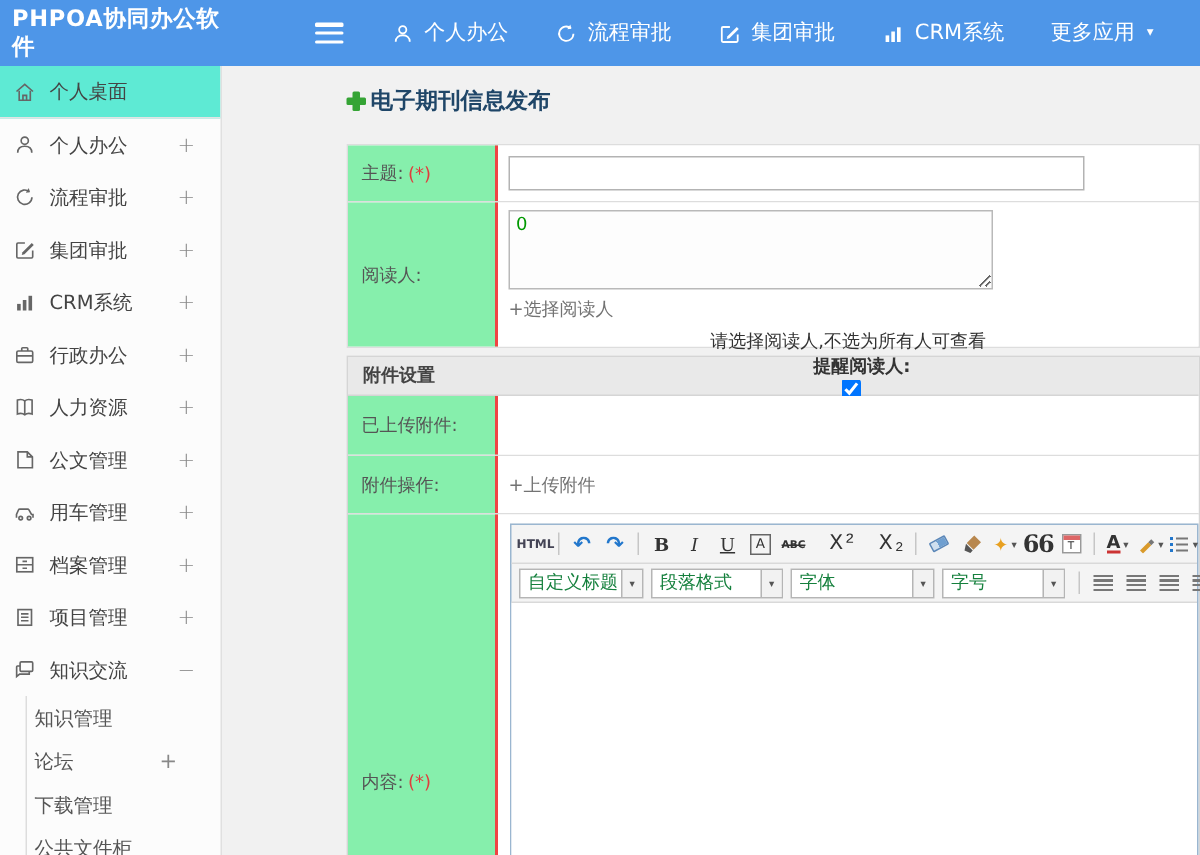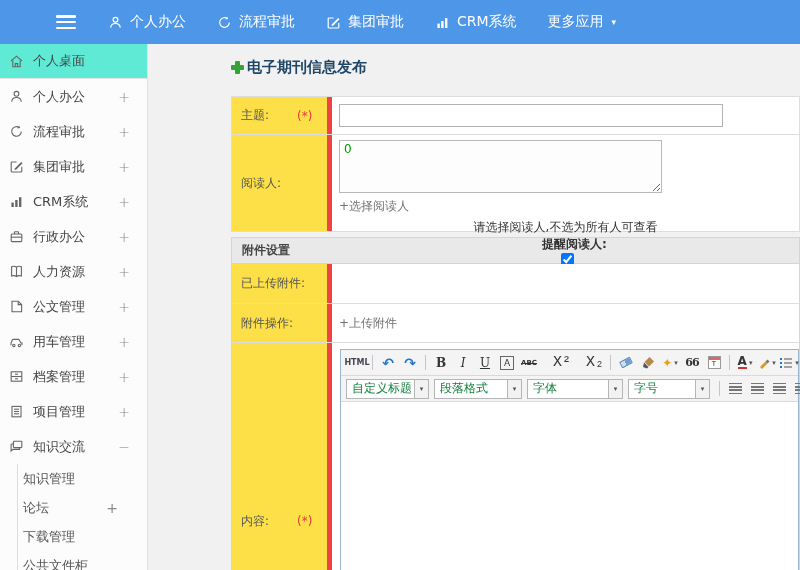--- a/index.html
+++ b/index.html
@@ -38,22 +38,22 @@
   .plus-icon { position:relative; width:13px; height:13px; margin-right:3px; }
   .plus-icon::before { content:""; position:absolute; left:4px; top:0; width:5px; height:13px; background:#35a435; border-radius:1px; }
   .plus-icon::after  { content:""; position:absolute; top:4px; left:0; width:13px; height:5px; background:#35a435; border-radius:1px; }
   .page-title { font-size:15px; font-weight:bold; color:#1f4668; }
 
   .form { background:#fff; border:1px solid #ddd; width:100%; }
   .form.sec1 { margin-top:19px; }
   .form.sec2 { margin-top:5px; border-color:#d5d5d5; }
   .frow { display:flex; border-bottom:1px solid #ddd; }
   .frow:last-child { border-bottom:none; }
-  .flabel { width:100px; flex-shrink:0; background:#fde047; border-right:5px solid #ef4444;
-    padding-left:9px; font-size:12px; color:#555; display:flex; align-items:center;gap:25px; }
+  .flabel { width:100px; flex-shrink:0; background:#86efac; border-right:2px solid #ef4444;
+    padding-left:9px; font-size:12px; color:#555; display:flex; align-items:center; }
   .fval { flex:1; background:#fff; padding:7px; min-width:0; }
   .req { color:#e03c3c; font-style:normal; margin-left:3px; }
 
   .subject-row { height:38px; }
   .subject-input { width:384px; height:23px; border:1px solid #b3b3b3; padding:0 4px; font-size:12px; }
 
   .readers-row { height:96px; }
   .readers-row .fval { padding:5px 7px; }
   .readers-textarea { width:323px; height:53px; border:1px solid #b9b9b9; background:#fdfdfd;
     color:#090; font-size:12px; padding:1px 4px; resize:both;
@@ -85,21 +85,21 @@
   .t-italic { font-style:italic; font-family:"DejaVu Serif","Liberation Serif",serif; }
   .t-under { text-decoration:underline; font-family:"DejaVu Serif","Liberation Serif",serif; }
   .t-fontbox { border:1px solid #666; font-size:9px; width:14px; height:14px; min-width:14px;
     display:flex; align-items:center; justify-content:center; }
   .t-strike { font-size:7px; text-decoration:line-through; font-weight:bold; }
   .t-sup,.t-sub { font-size:15px; font-family:Liberation Mono, monospace;margin-left:12px; }
   .ico-eraser { width:12px; height:7px; background:linear-gradient(90deg,#cfdfef 0 42%,#6f9fd0 42%);
     border:1px solid #5b87b8; border-radius:1px; transform:rotate(-28deg); }
   .t-wand { color:#e8a020; font-size:12px; }
   .mini-caret { font-size:7px; color:#555; margin-left:2px; }
-  .t-quote { font-weight:bold; font-size:11px; letter-spacing:-1px;
+  .t-quote { font-weight:bold; font-size:16px; letter-spacing:-1px;
     font-family:"DejaVu Serif","Liberation Serif",serif;text-align:right; }
   .ico-cal { width:13px; height:13px; border:1px solid #999; background:#fff; position:relative;
     display:flex; align-items:flex-end; justify-content:center; font-size:7px; color:#333; }
   .ico-cal::before { content:""; position:absolute; top:0; left:0; right:0; height:3px; background:#d66; }
   .t-fontcolor { font-weight:bold; border-bottom:2px solid #c33; line-height:11px; height:13px; }
 
   .dd { display:flex; align-items:center; height:20px; background:#fff; border:1px solid #b5b5b5;
     margin-right:5px; cursor:pointer; flex-shrink:0; }
   .dd-label { padding:0 5px; font-size:12px; color:#15803d; white-space:nowrap; overflow:hidden; }
   .dd-caret { width:14px; align-self:stretch; border-left:1px solid #b5b5b5; display:flex;
@@ -107,20 +107,21 @@
   .dd0 .dd-label{ width:67px; } .dd1 .dd-label{ width:72px; } .dd2 .dd-label{ width:80px; } .dd3 .dd-label{ width:66px; }
 
   .ico-lines { width:13px; height:11px;
     background:repeating-linear-gradient(to bottom,#777 0 1.5px,transparent 1.5px 3.2px); }
   .editor-body { background:#fff; flex:1; cursor:text; }
 </style>
 </head>
 <body>
 
 <div class="header">
+  <div class="app-title">PHPOA协同办公软件</div>
   <div class="hamburger">
       <i></i>
       <i></i>
       <i></i>
     </div>
   <div class="topnav">
     <div class="nav-item">
       <svg width="15" height="15" viewBox="0 0 15 15" fill="none" stroke="#fff" stroke-width="1.2">
           <circle cx="7.5" cy="4.8" r="2.4"></circle>
           <path d="M2.8 12.8c0-2.9 2.1-4.3 4.7-4.3s4.7 1.4 4.7 4.3"></path>

